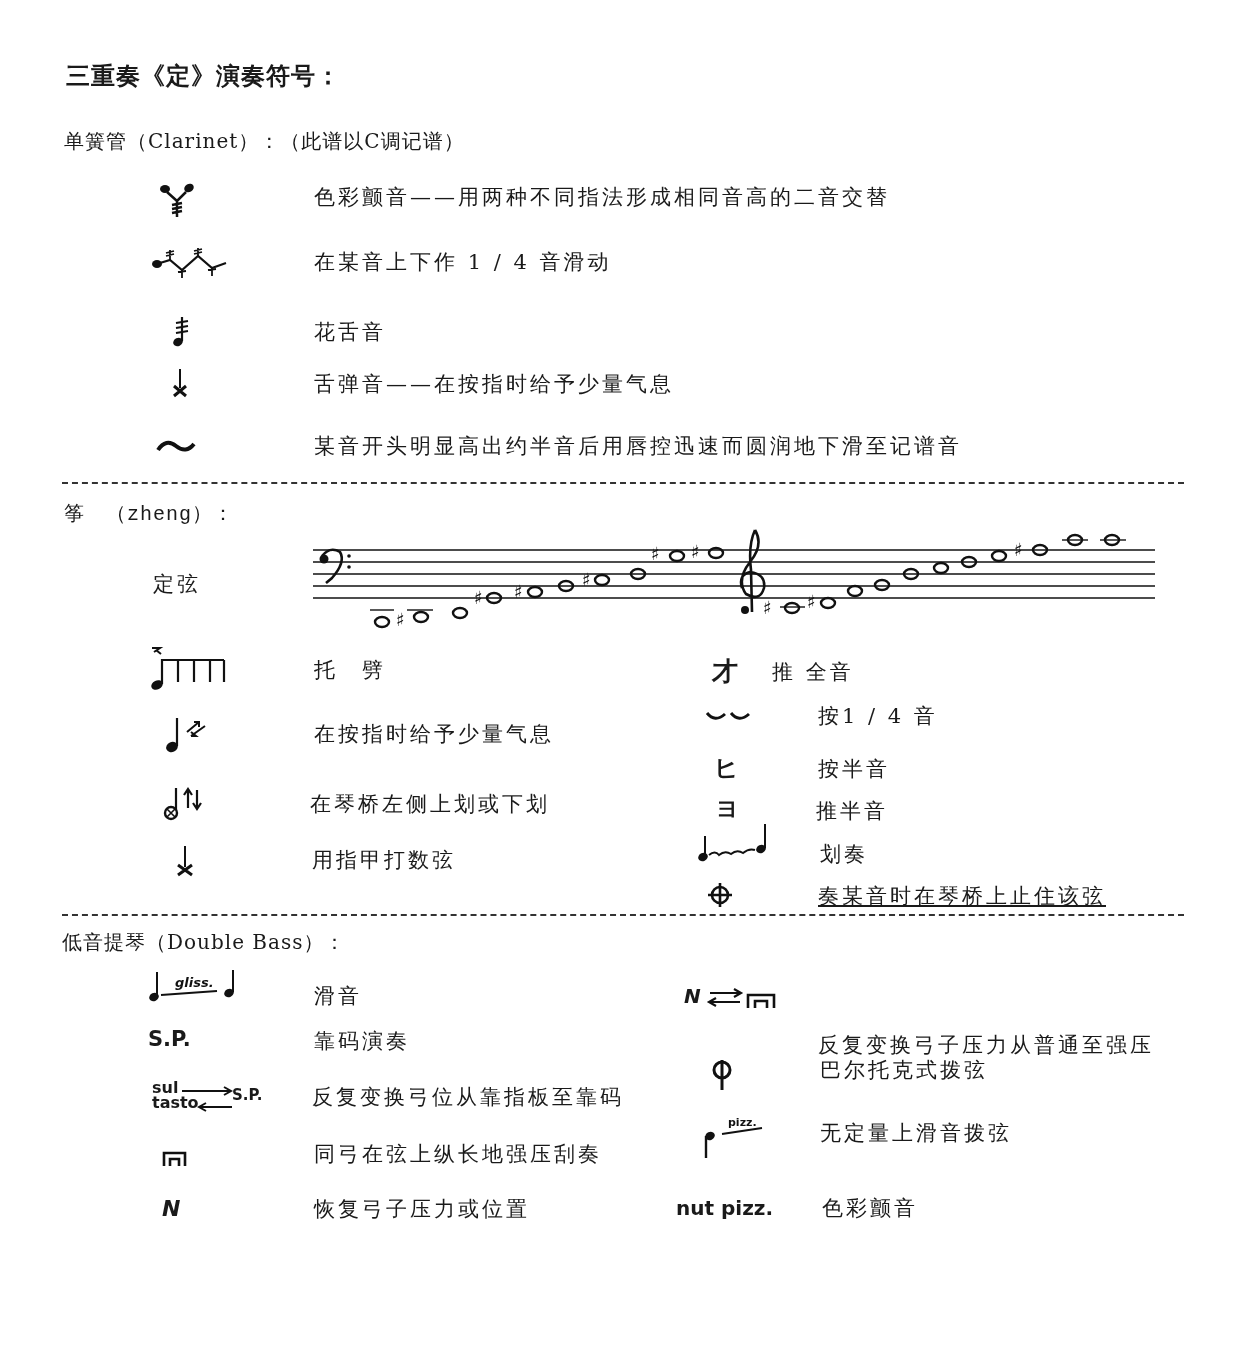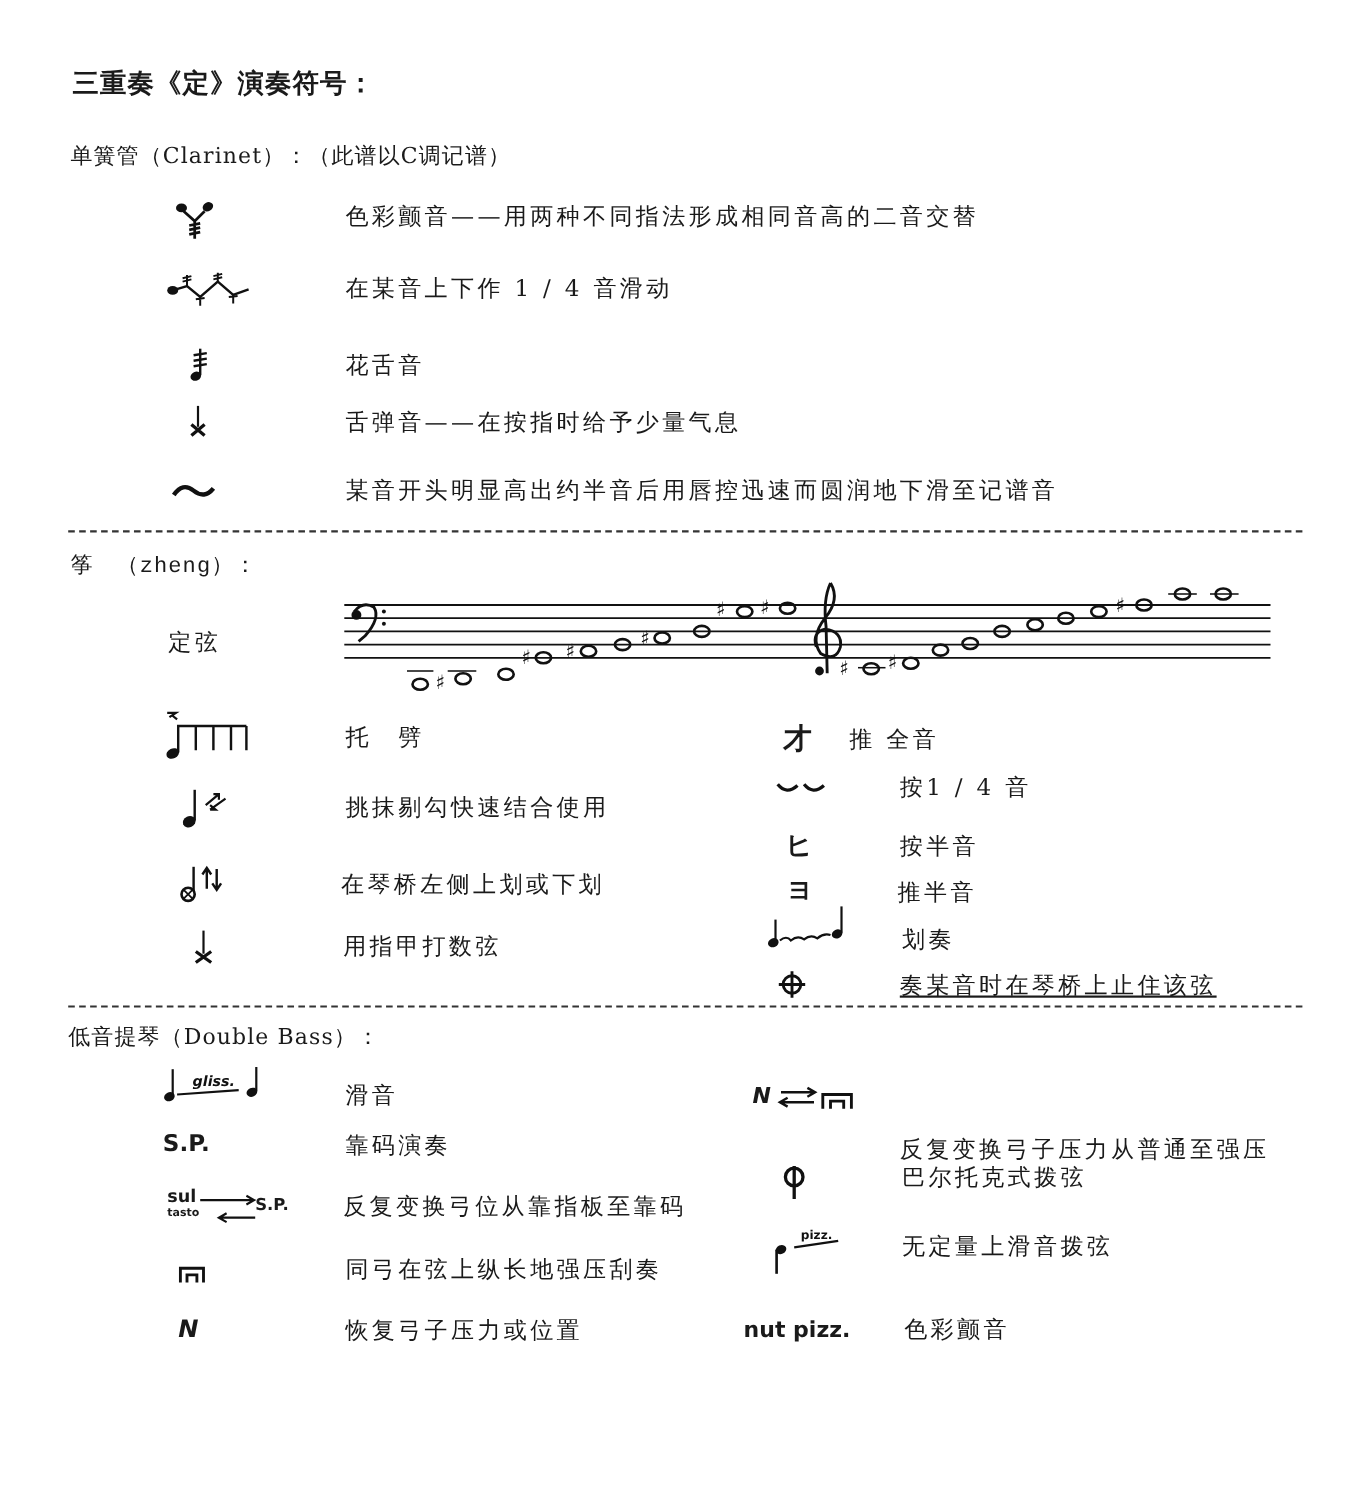--- a/index.html
+++ b/index.html
@@ -126,21 +126,21 @@
   <path d="M14 42 L14 18 L76 18 M30 18 L30 40 M46 18 L46 40 M62 18 L62 40 M76 18 L76 40" stroke="#111" stroke-width="2.2" fill="none"></path>
   <ellipse cx="9" cy="43" rx="6" ry="4.5" fill="#111" transform="rotate(-25 9 43)"></ellipse>
 </svg>
 <div class="abs desc" style="left:314px;top:656px;">托　劈</div>
 
 <svg style="left:163px;top:716px;" width="48" height="40">
   <path d="M14 2 L14 30" stroke="#111" stroke-width="2.2"></path>
   <ellipse cx="9" cy="31" rx="6" ry="5" fill="#111" transform="rotate(-25 9 31)"></ellipse>
   <path d="M24 16 L36 6 M31 6 L36 6 L36 11 M28 20 L42 10 M28 20 L33 20 L28 16" stroke="#111" stroke-width="2" fill="none"></path>
 </svg>
-<div class="abs desc" style="left:314px;top:720px;">挑抹剔勾快速结合使用</div>
+<div class="abs desc" style="left:314px;top:720px;">在按指时给予少量气息</div>
 
 <svg style="left:162px;top:786px;" width="46" height="36">
   <path d="M14 2 L14 24" stroke="#111" stroke-width="2.2"></path>
   <circle cx="9" cy="27" r="6" fill="none" stroke="#111" stroke-width="2.4"></circle>
   <path d="M5 23 L13 31 M13 23 L5 31" stroke="#111" stroke-width="1.6"></path>
   <path d="M26 22 L26 4 M22 9 L26 3 L30 9 M35 4 L35 22 M31 17 L35 23 L39 17" stroke="#111" stroke-width="2.2" fill="none"></path>
 </svg>
 <div class="abs desc" style="left:310px;top:790px;">在琴桥左侧上划或下划</div>
 
 <svg style="left:174px;top:845px;" width="24" height="32">
@@ -190,21 +190,21 @@
   <ellipse cx="82" cy="25" rx="5" ry="4" fill="#111" transform="rotate(-25 82 25)"></ellipse>
   <text x="28" y="19" font-family="DejaVu Sans, sans-serif" font-style="italic" font-weight="bold" font-size="13" fill="#111">gliss.</text>
 </svg>
 <div class="abs desc" style="left:314px;top:982px;font-family:Liberation Mono, monospace;">滑音</div>
 
 <div class="abs sym" style="left:148px;top:1027px;font-size:21px;">S.P.</div>
 <div class="abs desc" style="left:314px;top:1027px;">靠码演奏</div>
 
 <div class="abs" style="left:152px;top:1080px;width:110px;height:40px;">
   <div class="abs sym" style="left:0;top:0;font-size:16px;line-height:15px;">sul</div>
-  <div class="abs sym" style="left:0;top:15px;font-size:10px;line-height:15px;">tasto</div>
+  <div class="abs sym" style="left:0;top:15px;font-size:16px;line-height:15px;">tasto</div>
   <div class="abs sym" style="left:80px;top:6px;font-size:15px;">S.P.</div>
   <svg style="left:0;top:0;" width="110" height="40">
     <path d="M30 11 L78 11 M72 7 L79 11 L72 15" stroke="#111" stroke-width="2" fill="none"></path>
     <path d="M48 27 L80 27 M54 23 L47 27 L54 31" stroke="#111" stroke-width="2" fill="none"></path>
   </svg>
 </div>
 <div class="abs desc" style="left:312px;top:1083px;">反复变换弓位从靠指板至靠码</div>
 
 <svg style="left:162px;top:1150px;" width="26" height="18">
   <path d="M2 16 L2 3 L23 3 L23 16 M8 16 L8 9 L17 9 L17 16" stroke="#111" stroke-width="2.6" fill="none"></path>

